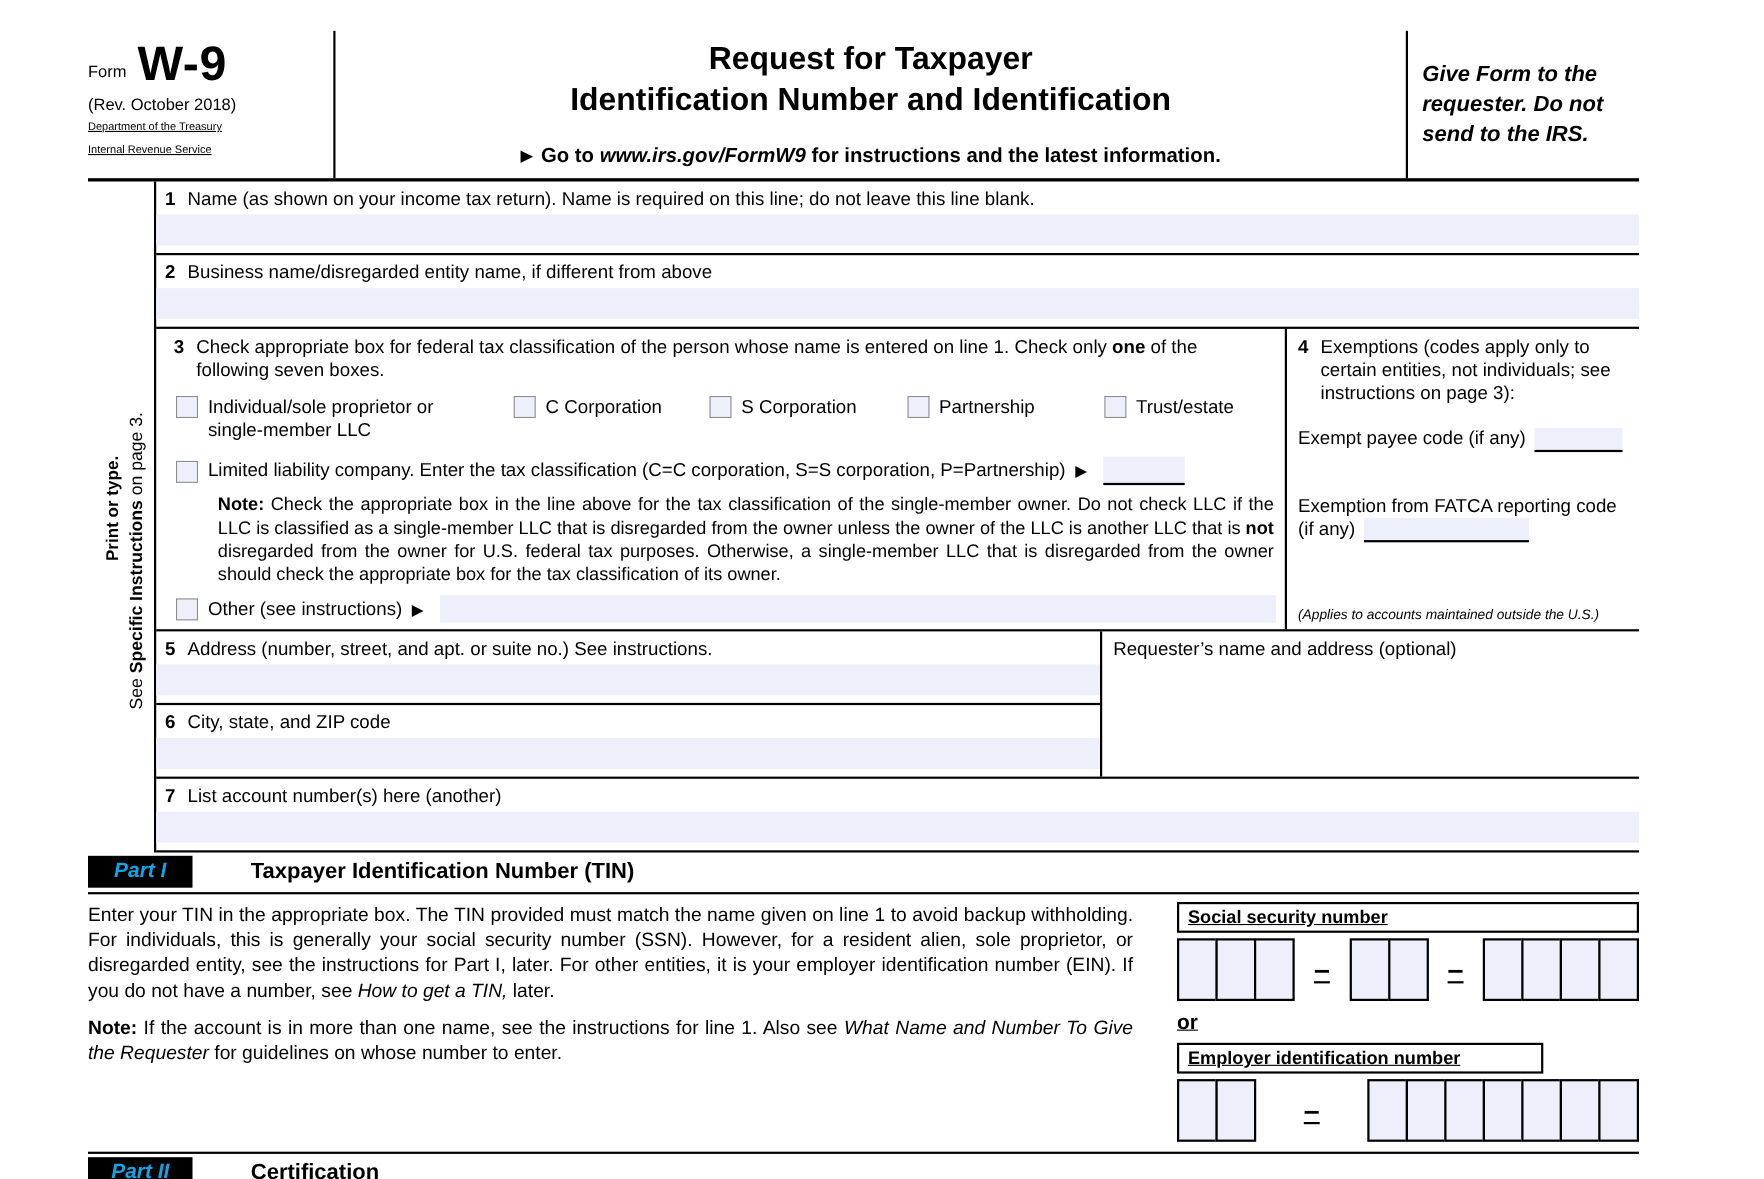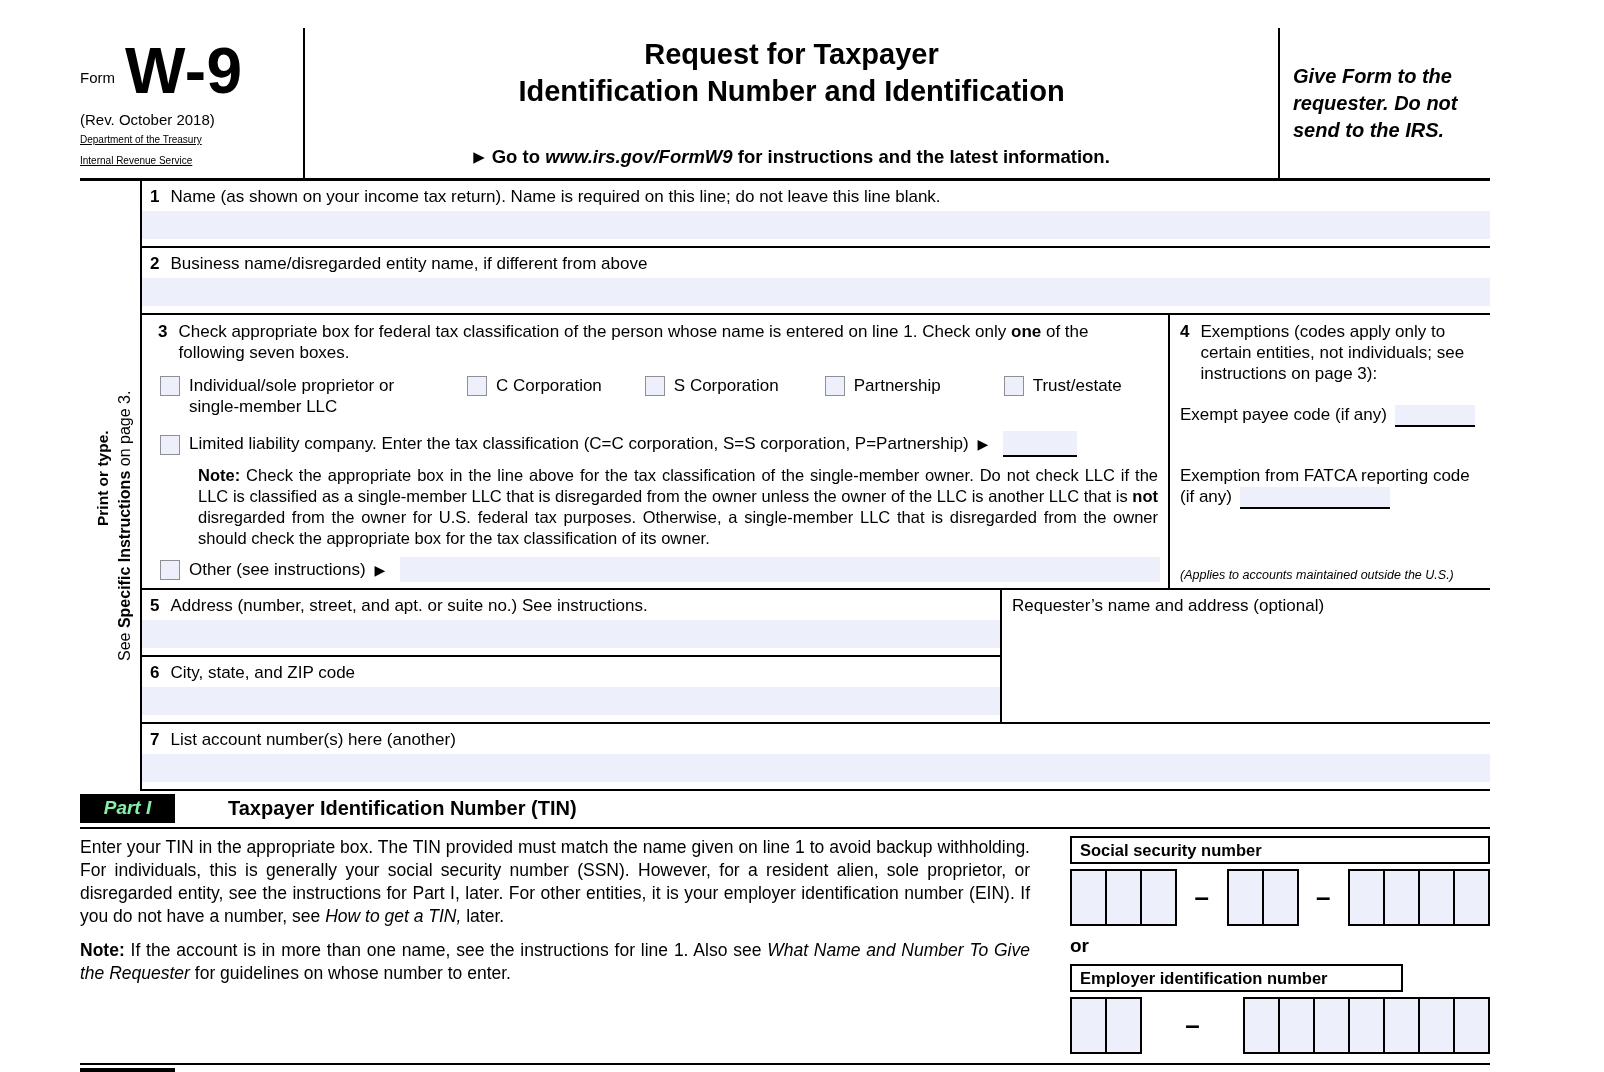--- a/index.html
+++ b/index.html
@@ -6,21 +6,21 @@
   html, body { background:#fff; }
   .page { width:1604px; height:1072px; overflow:hidden; background:#fff; color:#000;
           font-family:"Liberation Sans","DejaVu Sans",sans-serif; position:relative; }
   .doc { margin-left:80px; width:1410px; padding-top:28px; }
 
   
   .hdr { display:flex; border-bottom:3px solid #000; }
   .hdr-left { width:225px; border-right:2px solid #000; padding:6px 10px 8px 0; }
   .form-line { display:flex; align-items:center; gap:10px; }
   .form-word { font-size:15px;margin-top:12px; }
-  .form-number { font-size:64px; font-weight:bold; letter-spacing:.5px; }
+  .form-number { font-size:44px; font-weight:bold; letter-spacing:.5px; }
   .rev { font-size:15px; margin-top:3px; }
   .dept { font-size:10px; margin-top:2px; line-height:19px;text-decoration:underline; }
   .hdr-center { flex:1; display:flex; flex-direction:column; justify-content:space-between;
                 text-align:center; padding:8px 14px 10px; }
   .title { font-size:29px; font-weight:bold; line-height:37px; }
   .goto { font-size:18.5px; font-weight:bold;margin-top:20px; }
   .goto .arrow { font-size:15px; margin-right:7px; position:relative; top:-1px; }
   .hdr-right { width:212px; border-left:2px solid #000; padding-left:13px; display:flex;
                align-items:center; font-size:20px; font-weight:bold; line-height:27px;font-style:italic; }
 
@@ -68,29 +68,29 @@
 
   
   .addr-wrap { display:flex; border-bottom:2px solid #000; }
   .addr-left { width:858px; }
   .row5 { border-bottom:2px solid #000; }
   .req-box { flex:1; border-left:2px solid #000; padding:5px 10px; font-size:17px; line-height:21px; }
 
   
   .part-heading { display:flex; align-items:center; border-bottom:2px solid #000; padding:3px 0 4px; }
   .part-heading.with-top { border-top:2px solid #000; }
-  .part-badge { background:#000; color:#86efac; font-weight:bold; font-style:italic; font-size:19px;
+  .part-badge { background:#000; color:#0ea5e9; font-weight:bold; font-style:italic; font-size:19px;
                 width:95px; text-align:center; padding:3px 0 4px; }
   .part-title { margin-left:53px; font-size:20px; font-weight:bold; }
 
   
   .p1-content { display:flex; padding:7px 0 9px; }
   .p1-text { width:950px; font-size:17.5px; line-height:23px; text-align:justify; }
   .p1-text p + p { margin-top:11px; }
-  .tin-col { flex:1; margin-left:40px; }
+  .tin-col { flex:1; margin-left:40px;text-decoration:underline; }
   .tin-label-box { border:2px solid #000; font-weight:bold; font-size:16.5px; padding:2px 8px; line-height:20px; }
   .tin-label-box.ein { width:333px; }
   .digit-row { display:flex; height:57px; margin-top:5px; }
   .digit-group { display:flex; }
   .digit-box { width:37px; border:2px solid #000; background:#edeffa; margin-left:-2px; }
   .digit-group .digit-box:first-child { margin-left:0; }
   .digit-dash { flex:1; display:flex; align-items:center; justify-content:center; font-size:26px; font-weight:bold; }
   .or-label { font-weight:bold; font-size:19px; margin:9px 0 7px; }
 
   b, i { font-family:inherit; }

